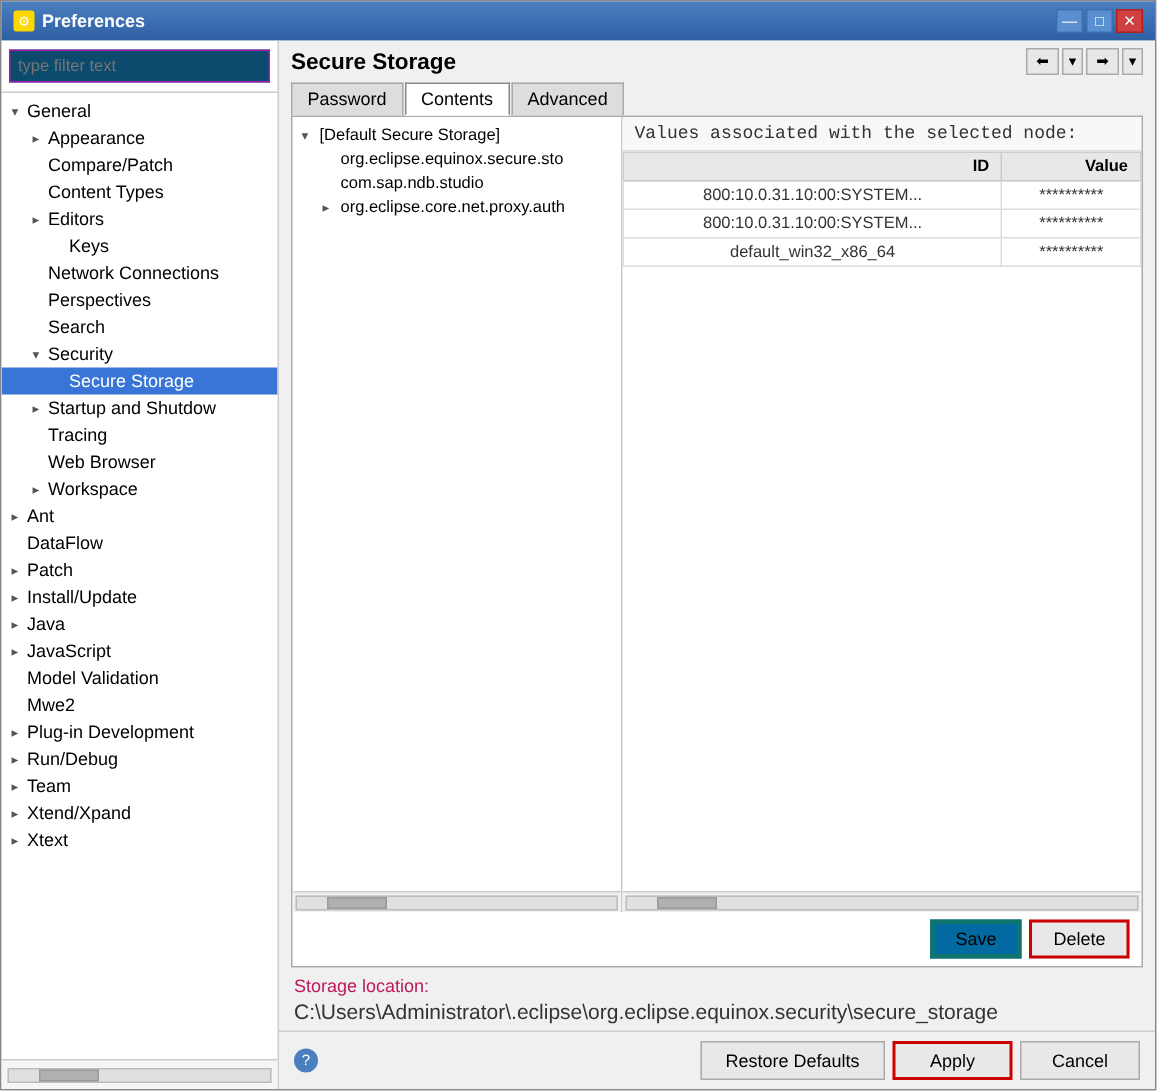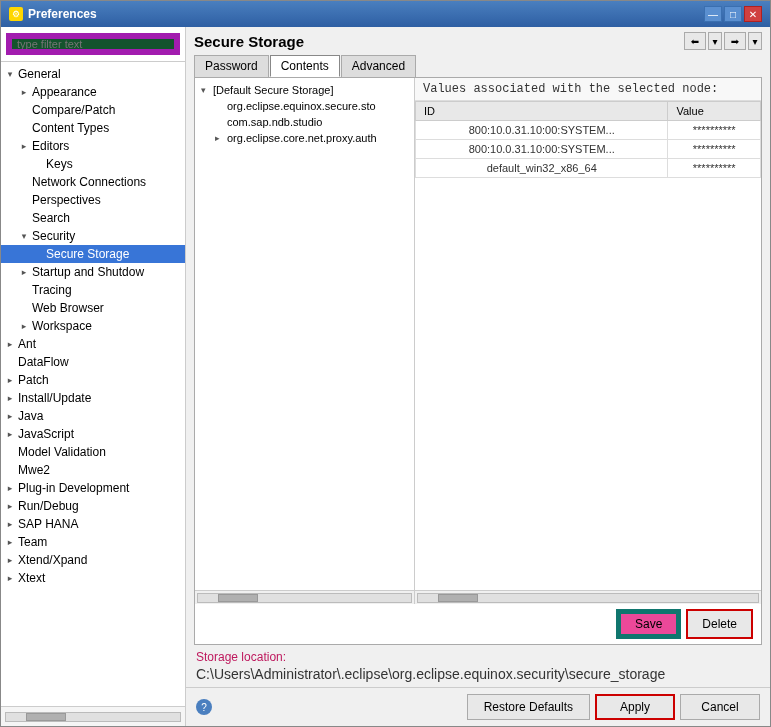--- a/index.html
+++ b/index.html
@@ -84,25 +84,25 @@
       flex-direction: column;
       flex-shrink: 0;
     }
     .filter-box {
       padding: 6px 5px;
       border-bottom: 1px solid #ccc;
     }
     .filter-input {
       width: 100%;
       height: 22px;
-      border: 6px solid #a21caf;
+      border: 1px solid #a21caf;
       padding: 2px 5px;
       font-size: 11px;
       color: #999;
-      background: #14532d;
+      background: #0c4a6e;
     }
     .tree-area {
       flex: 1;
       overflow-y: auto;
       overflow-x: hidden;
       padding: 3px 0;
     }
     .tree-item {
       padding: 1px 0;
       cursor: pointer;
@@ -288,22 +288,22 @@
     }
     .values-table {
       width: 100%;
       border-collapse: collapse;
       font-size: 11px;
     }
     .values-table th {
       background: #e8e8e8;
       border: 1px solid #ccc;
       padding: 3px 8px;
-      text-align: left;
-      font-weight: normal;
+      text-align: right;
+      font-weight: bold;
     }
     .values-table td {
       border: 1px solid #ddd;
       padding: 3px 8px;
       color: #333;
       text-align: center;
     }
     .values-scrollbar {
       height: 14px;
       background: #f0f0f0;
@@ -314,22 +314,22 @@
     }
     
     .action-buttons {
       display: flex;
       justify-content: flex-end;
       padding: 5px 8px;
       gap: 5px;
     }
     .action-btn {
       padding: 3px 14px;
-      background: #ec4899;
-      border: 5px solid #0f766e;
+      background: #0369a1;
+      border: 3px solid #0f766e;
       cursor: pointer;
       font-size: 12px;
     }
     .action-btn.delete-btn {
       border: 2px solid #cc0000;
       background: #e8e8e8;
     }
     
     .storage-location {
       padding: 5px 10px;
@@ -568,27 +568,20 @@
               <span class="tree-indent" style="width: 0px;"></span>
               <span class="tree-arrow collapsed"></span>
               <span class="tree-label">Plug-in Development</span>
             </div>
           </div>
           <div class="tree-item">
             <div class="tree-item-content">
               <span class="tree-indent" style="width: 0px;"></span>
               <span class="tree-arrow collapsed"></span>
               <span class="tree-label">Run/Debug</span>
-            </div>
-          </div>
-          <div class="tree-item">
-            <div class="tree-item-content">
-              <span class="tree-indent" style="width: 0px;"></span>
-              <span class="tree-arrow collapsed"></span>
-              <span class="tree-label">SAP HANA</span>
             </div>
           </div>
           <div class="tree-item">
             <div class="tree-item-content">
               <span class="tree-indent" style="width: 0px;"></span>
               <span class="tree-arrow collapsed"></span>
               <span class="tree-label">Team</span>
             </div>
           </div>
           <div class="tree-item">

